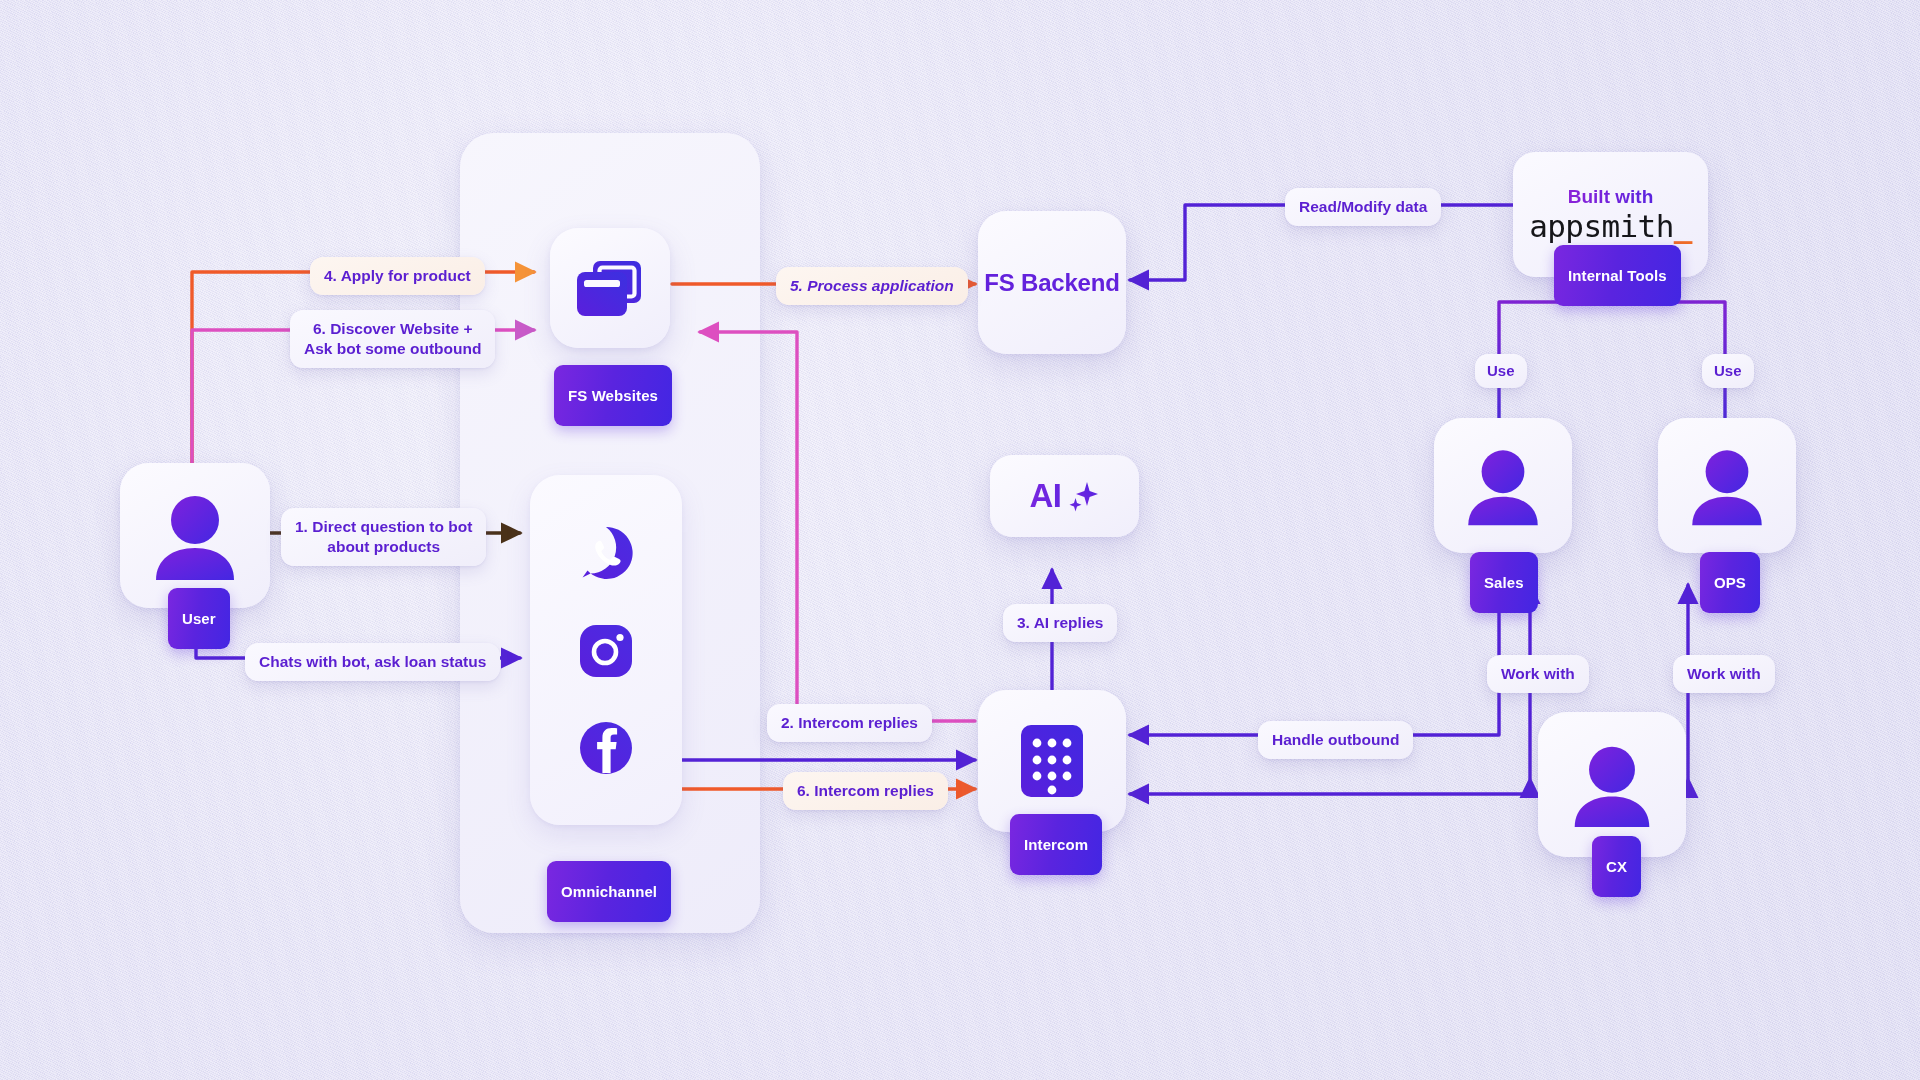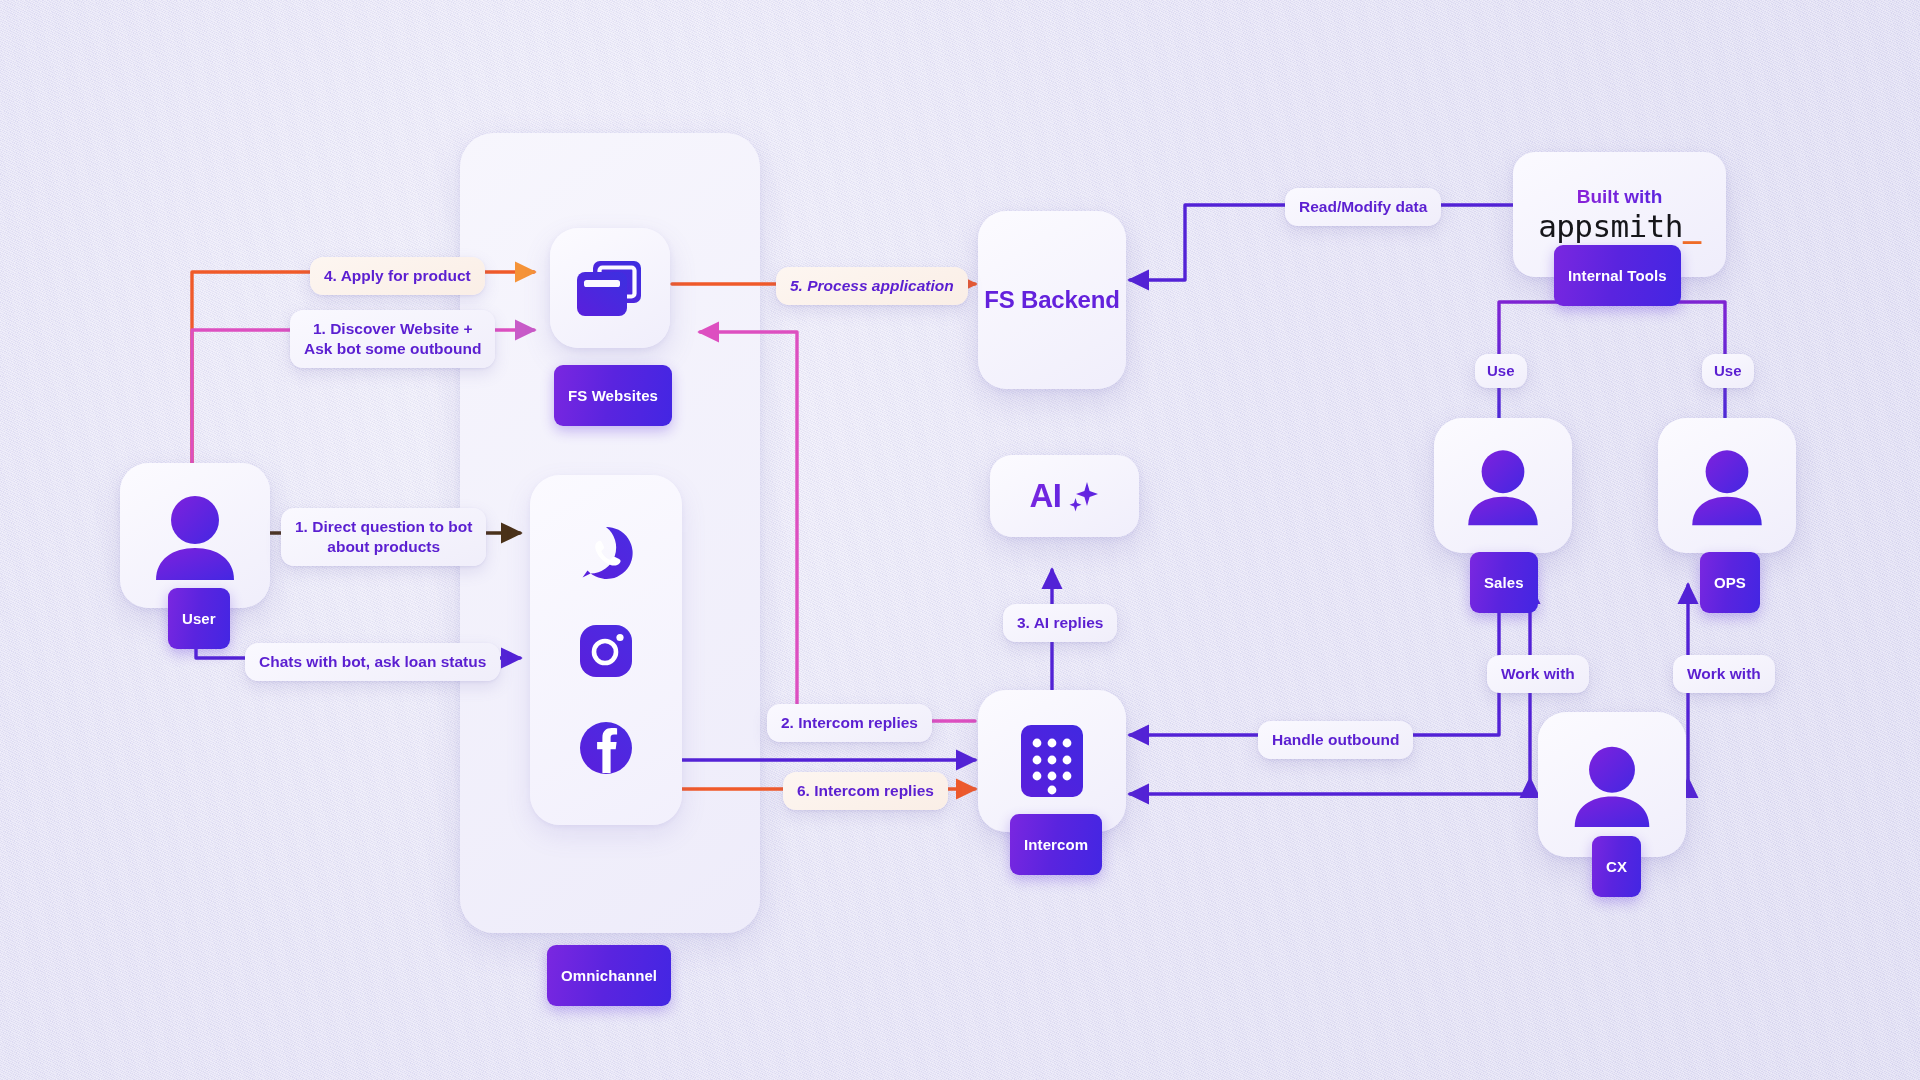--- a/index.html
+++ b/index.html
@@ -72,21 +72,21 @@
     box-shadow:0 6px 16px rgba(110,98,180,.16), 0 1px 3px rgba(110,98,180,.12);
   }
   .chip.warm{ background:linear-gradient(160deg,#fdf6f1 0%,#faeee6 100%); }
   .chip.small{ font-size:15px; padding:7px 12px; }
 
   
   .avatar svg, .glyph svg{ display:block; }
 
   
   .appsmith-node{
-    position:absolute; left:1513px; top:152px; width:213px; height:125px;
+    position:absolute; left:1513px; top:152px; width:195px; height:125px;
     border-radius:22px; z-index:5;
     background:linear-gradient(150deg,#fbfaff 0%, #efedfb 100%);
     box-shadow:0 12px 28px rgba(112,100,186,.16), 0 2px 6px rgba(112,100,186,.10);
     display:flex; flex-direction:column; align-items:center; justify-content:center; gap:2px;
   }
   .built-with{
     font-size:19px; font-weight:bold;
     background:linear-gradient(92deg,#8b22d8 0%, #5a24df 100%);
     -webkit-background-clip:text; background-clip:text; color:transparent;
   }
@@ -171,21 +171,21 @@
 
       <path d="M1535,794 L1130,794" stroke="#5322d6" marker-end="url(#ah-purple)"></path>
 
       <path d="M1530,779 L1530,585" stroke="#5322d6" marker-end="url(#ah-purple)" marker-start="url(#ah-purple)"></path>
 
       <path d="M1688,779 L1688,585" stroke="#5322d6" marker-end="url(#ah-purple)" marker-start="url(#ah-purple)"></path>
     </g>
   </svg>
 
   <div class="omni-panel"></div>
-  <div class="node-label" style="left:547px; top:945px;">Omnichannel</div>
+  <div class="node-label" style="left:547px; top:861px;">Omnichannel</div>
 
   <div class="node" style="left:550px; top:228px; width:120px; height:120px;">
     <span class="glyph">
       <svg width="70" height="62" viewBox="0 0 70 62">
         <defs>
             <linearGradient id="gw" x1="0" y1="1" x2="1" y2="0">
           <stop offset="0%" stop-color="#5a1fdc"></stop>
               <stop offset="100%" stop-color="#3c30e0"></stop>
         </linearGradient>
           </defs>
@@ -292,21 +292,21 @@
           <circle cx="16" cy="51" r="4.4"></circle>
             <circle cx="31" cy="51" r="4.4"></circle>
             <circle cx="46" cy="51" r="4.4"></circle>
           <circle cx="31" cy="65" r="4.4"></circle>
         </g>
       </svg>
     </span>
   </div>
   <div class="node-label" style="left:1010px; top:814px;">Intercom</div>
 
-  <div class="node" style="left:978px; top:211px; width:148px; height:178px;">
+  <div class="node" style="left:978px; top:211px; width:148px; height:143px;">
     <span class="node-title">FS Backend</span>
   </div>
 
   <div class="appsmith-node">
     <span class="built-with">Built with</span>
     <span class="appsmith-word"><span>appsmith</span><span class="cursor">_</span></span>
   </div>
   <div class="node-label" style="left:1554px; top:245px;">Internal Tools</div>
 
   <div class="node" style="left:1434px; top:418px; width:138px; height:135px;">
@@ -353,21 +353,21 @@
         <circle cx="46" cy="29" r="24" fill="url(#gav4)"></circle>
         <path d="M7,89 C7,68 24,57 46,57 C68,57 85,68 85,89 Z" fill="url(#gav4)"></path>
       </svg>
     </span>
   </div>
   <div class="node-label" style="left:1592px; top:836px;">CX</div>
 
   <div class="chip warm" style="left:310px; top:257px;">4. Apply for product</div>
 
   <div class="chip" style="left:290px; top:310px;">
-    <div>1. Discover Website +</div>
+    <div>6. Discover Website +</div>
     <div>Ask bot some outbound</div>
   </div>
 
   <div class="chip" style="left:281px; top:508px;">
     <div>1. Direct question to bot</div>
     <div>about products</div>
   </div>
 
   <div class="chip" style="left:245px; top:643px;">Chats with bot, ask loan status</div>
 

